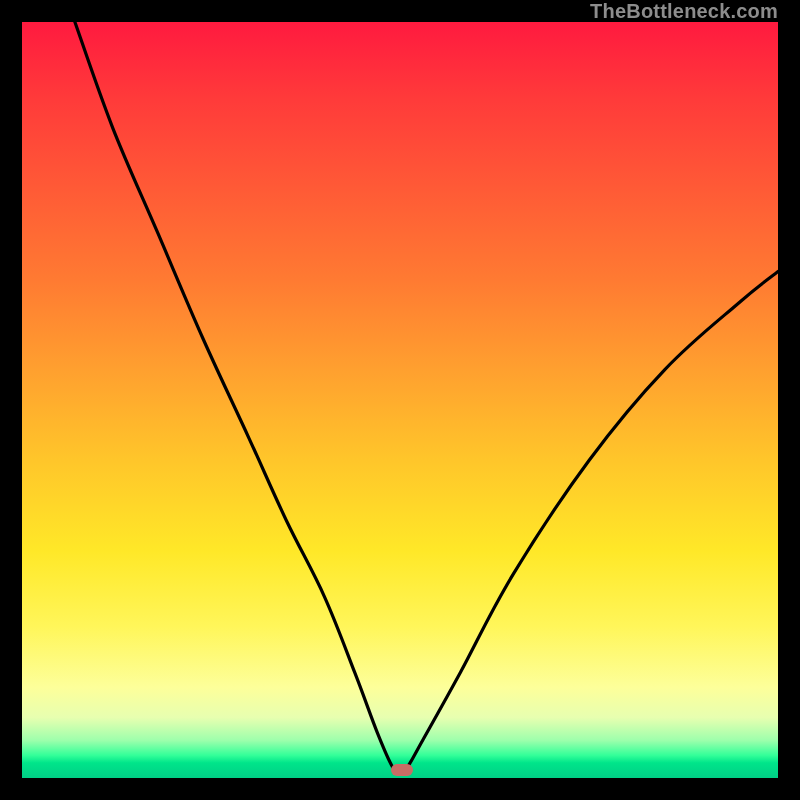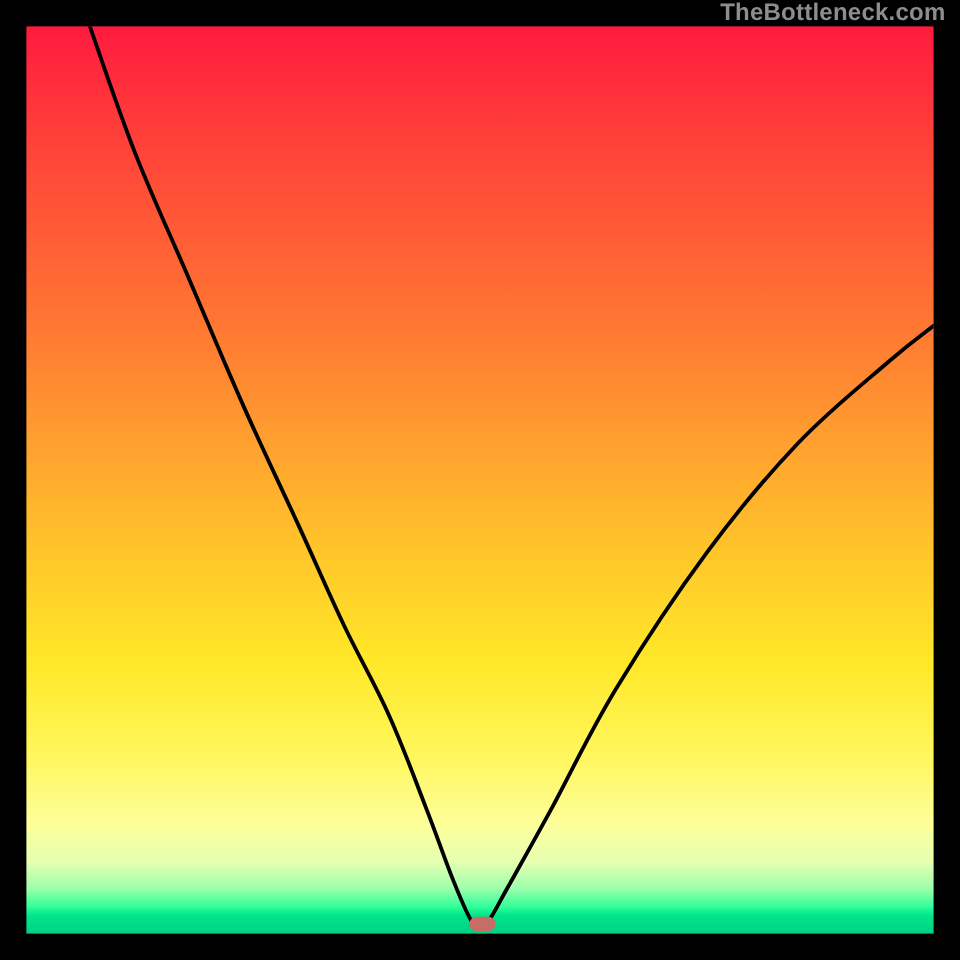--- a/index.html
+++ b/index.html
@@ -51,21 +51,21 @@
     position: absolute;
     width: 22px;
     height: 12px;
     border-radius: 6px;
     background: #c76d65;
     transform: translate(-50%, -50%);
   }
   .watermark {
     position: absolute;
     top: 0px;
-    right: 12px;
+    right: 22px;
     font-family: Arial, Helvetica, sans-serif;
     font-size: 20px;
     font-weight: bold;
     color: #8d8d8d;
     letter-spacing: 0.2px;
     margin-left: 20px;
   }
 </style>
 </head>
 <body>

